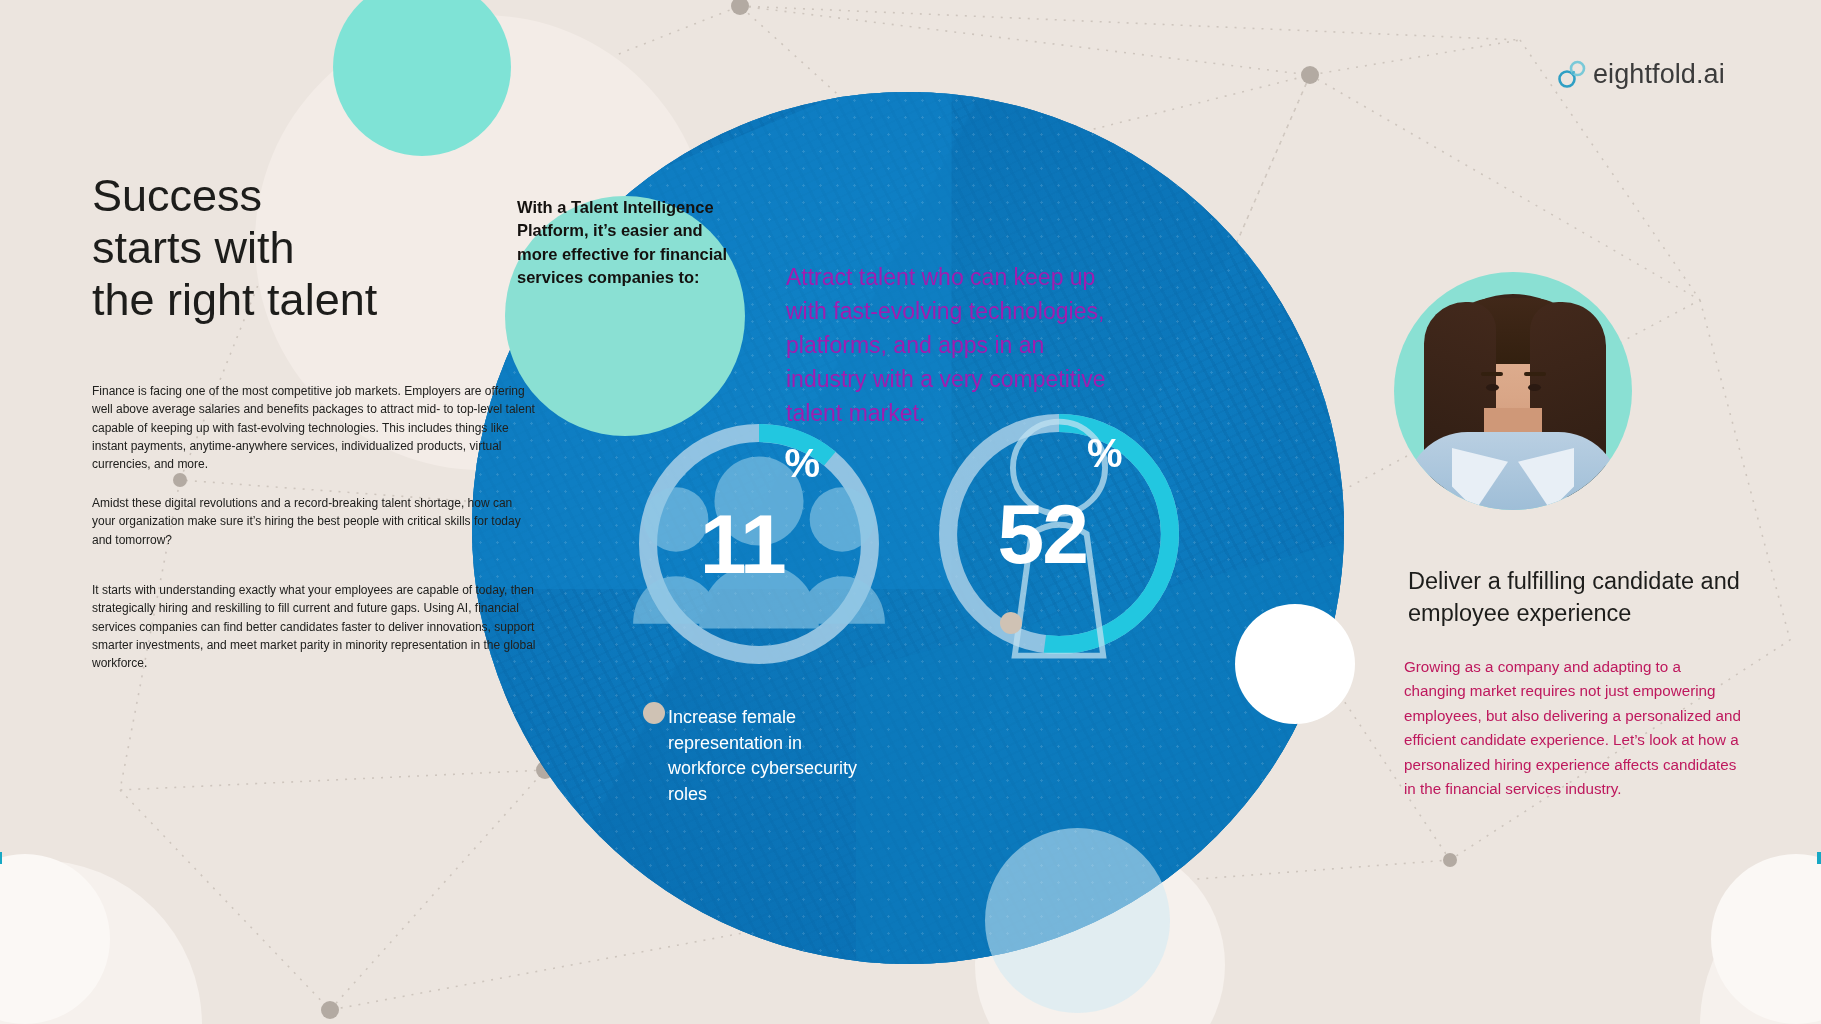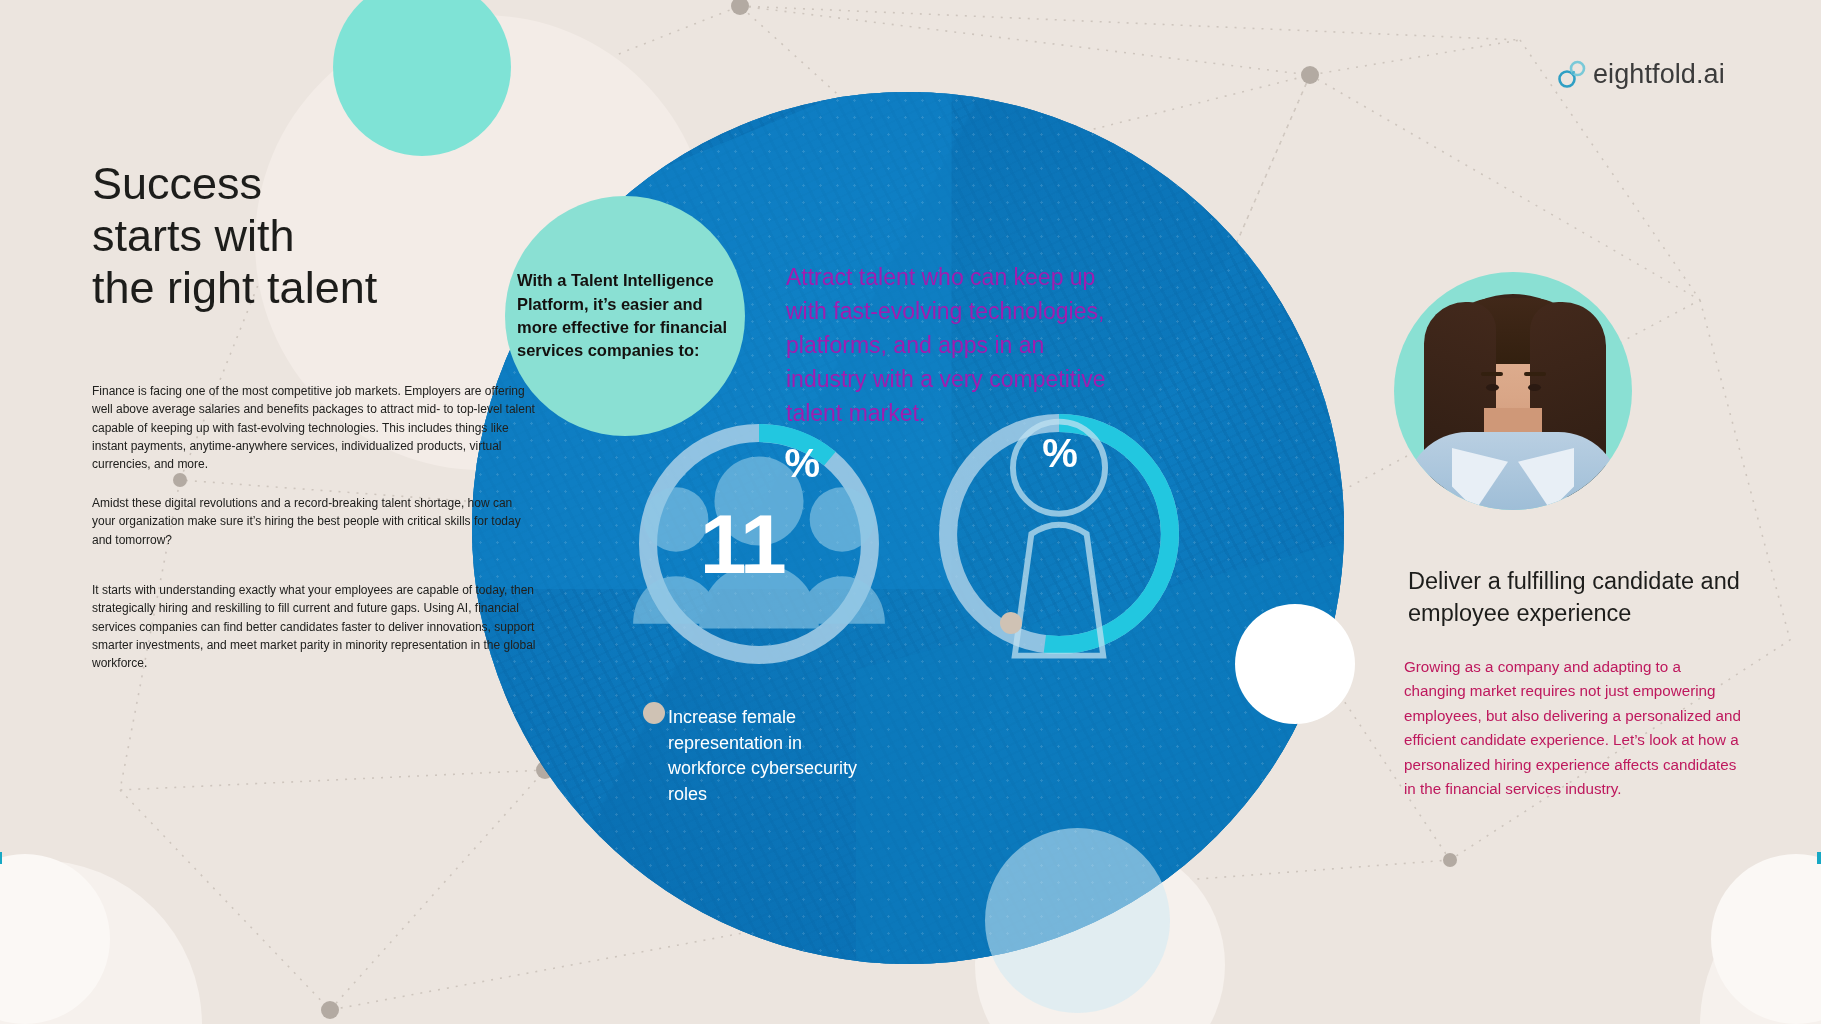--- a/index.html
+++ b/index.html
@@ -69,21 +69,21 @@
   }
   .pale-bubble{
     position:absolute;left:985px;top:828px;width:185px;height:185px;
     border-radius:50%;background:#cfe9f4;opacity:.55;
   }
 
   
   .green-callout{
     position:absolute;left:505px;top:196px;width:240px;height:240px;
     border-radius:50%;background:#8ae0d3;
-    display:flex;align-items:center;justify-content:flex-start;
+    display:flex;align-items:flex-start;justify-content:flex-start;
   }
   .green-callout p{
     margin:0;padding-left:12px;width:214px;
     font-size:16.5px;line-height:1.42;font-weight:bold;color:#14110f;
   }
 
   
   .circle-lead{
     position:absolute;left:786px;top:240px;width:320px;
     color:#a21caf;font-size:23px;line-height:1.48;margin-top:20px;
@@ -107,21 +107,21 @@
   
   .cap{position:absolute;color:#fff;font-size:18px;line-height:1.42;}
   .cap.c1{left:668px;top:705px;width:205px;}
   .cap.c2{left:968px;top:705px;width:250px;}
   .dot-marker{
     position:absolute;border-radius:50%;background:#cfc2b4;
   }
 
   
   .headline{
-    position:absolute;left:92px;top:158px;width:400px;
+    position:absolute;left:92px;top:170px;width:400px;
     font-size:45px;line-height:1.16;font-weight:normal;color:#1d1d1b;margin:0;
   }
   .left-body{
     position:absolute;left:92px;top:382px;width:445px;
     font-size:12px;line-height:1.53;color:#20201e;
   }
   .left-body p{margin:0 0 20px 0;}
   .left-body p.gap{margin-bottom:32px;}
 
   
@@ -298,20 +298,21 @@
     </svg>
     <div class="person-icon">
       <svg width="120" height="140" viewBox="0 0 120 140">
         <g fill="none" stroke="#bfe0f0" stroke-width="3.2" opacity="0.75">
           <circle cx="60" cy="34" r="25"></circle>
           <path d="M36 136 L45 70 Q60 60 75 70 L84 136 Z"></path>
         </g>
       </svg>
     </div>
     <div class="stat">
+      <span class="num">52</span>
       <span class="pct">%</span>
     </div>
   </div>
 
   <div class="dot-marker" style="left:643px;top:702px;width:22px;height:22px;"></div>
   <div class="cap c1">Increase female representation in workforce cybersecurity roles</div>
 
   <div class="dot-marker" style="left:1000px;top:612px;width:22px;height:22px;"></div>
 
   <h1 class="headline" style="white-space:pre-line;">Success

